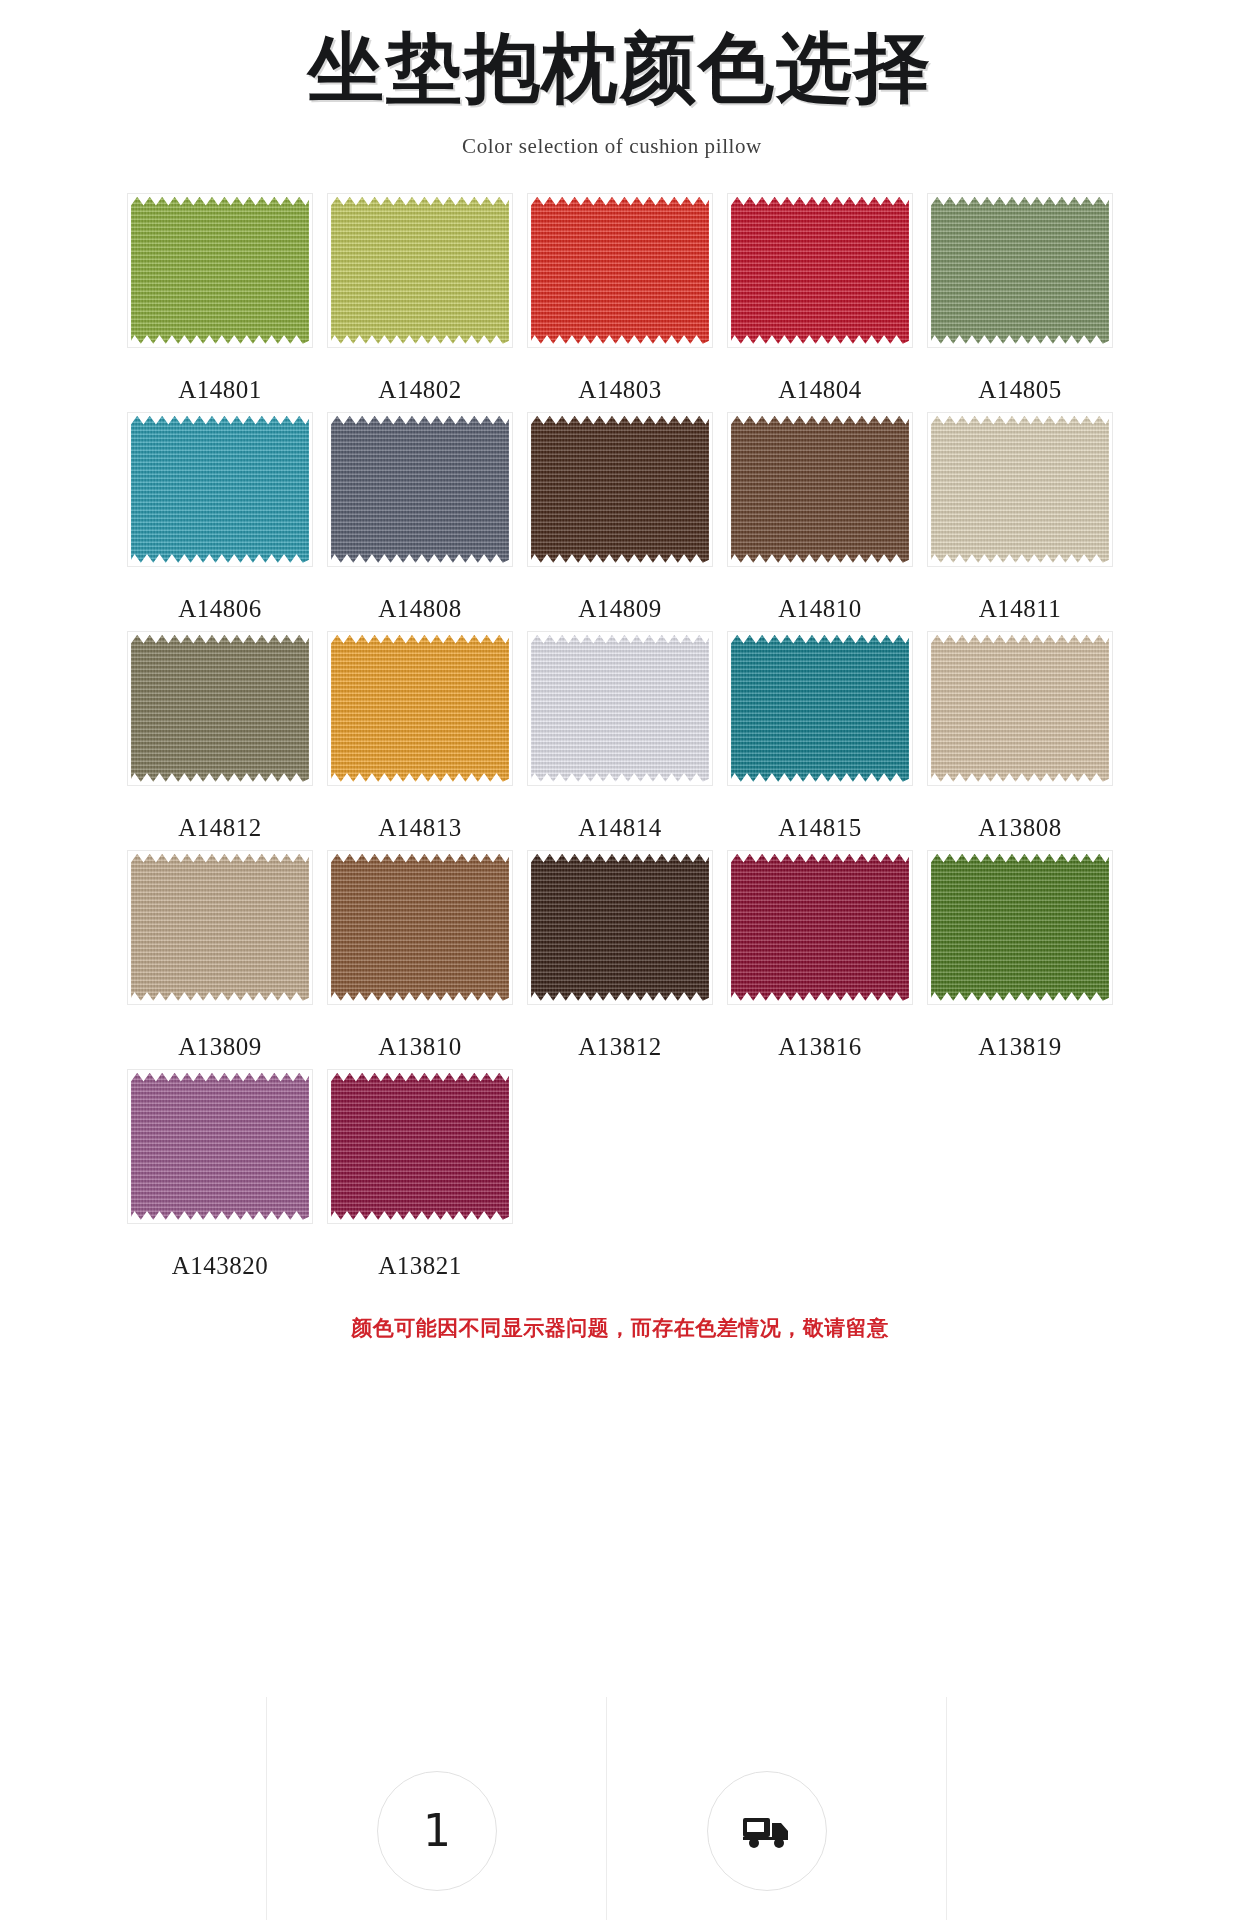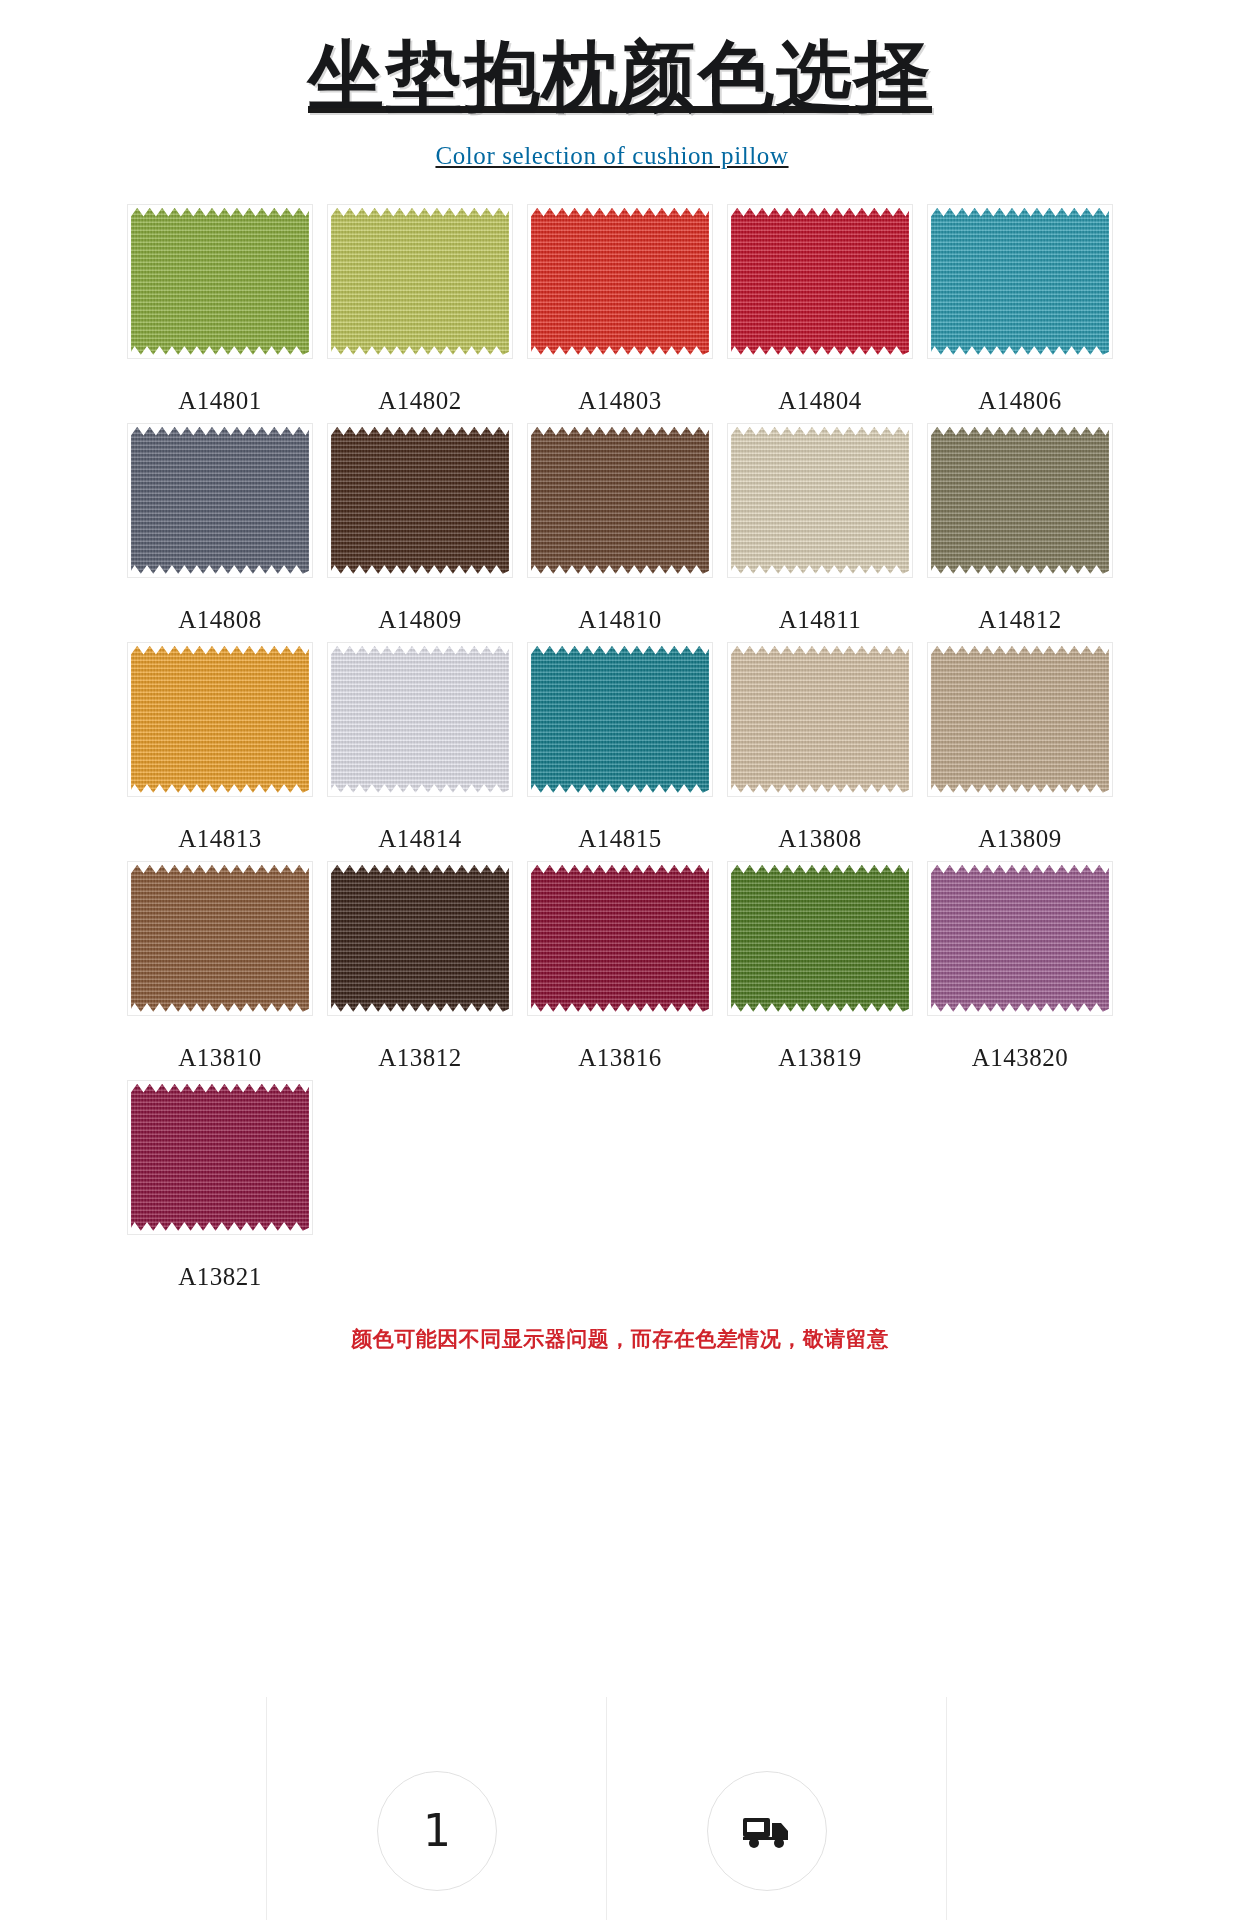--- a/index.html
+++ b/index.html
@@ -11,38 +11,37 @@
     width: 1240px;
     height: 1920px;
     font-family: "Liberation Serif", "DejaVu Serif", serif;
     color: #1a1a1a;
     overflow: hidden;
     position: relative;
   }
 
   
   .header {
-    padding-top: 36px;
+    padding-top: 28px;
     text-align: center;
-    text-decoration: underline;
   }
   .page-title {
     font-family: "DejaVu Sans", "Liberation Sans", sans-serif;
     font-weight: 700;
     font-size: 76px;
     line-height: 1.05;
     letter-spacing: 2px;
     color: #17181a;
     margin: 0;
     text-shadow: 2px 2px 0 rgba(120,120,120,0.28);
   }
   .page-subtitle {
     font-family: "Liberation Serif", "DejaVu Serif", serif;
-    font-size: 25px;
-    color: #0369a1;
+    font-size: 21px;
+    color: #404040;
     margin: 26px 16px 0 0;
     letter-spacing: 0.6px;
   }
 
   
   .swatch-grid {
     margin: 34px auto 0 auto;
     width: 1000px;
     display: grid;
     grid-template-columns: repeat(5, 1fr);
@@ -220,20 +219,26 @@
       <span class="swatch-label">A14803</span>
     </div>
     <div class="swatch-cell">
       <div class="swatch-frame">
         <div class="swatch-fabric" style="background: rgb(196, 17, 42);"></div>
       </div>
       <span class="swatch-label">A14804</span>
     </div>
     <div class="swatch-cell">
       <div class="swatch-frame">
+        <div class="swatch-fabric" style="background: rgb(125, 148, 104);"></div>
+      </div>
+      <span class="swatch-label">A14805</span>
+    </div>
+    <div class="swatch-cell">
+      <div class="swatch-frame">
         <div class="swatch-fabric" style="background: rgb(42, 155, 176);"></div>
       </div>
       <span class="swatch-label">A14806</span>
     </div>
     <div class="swatch-cell">
       <div class="swatch-frame">
         <div class="swatch-fabric" style="background: rgb(90, 96, 114);"></div>
       </div>
       <span class="swatch-label">A14808</span>
     </div>

